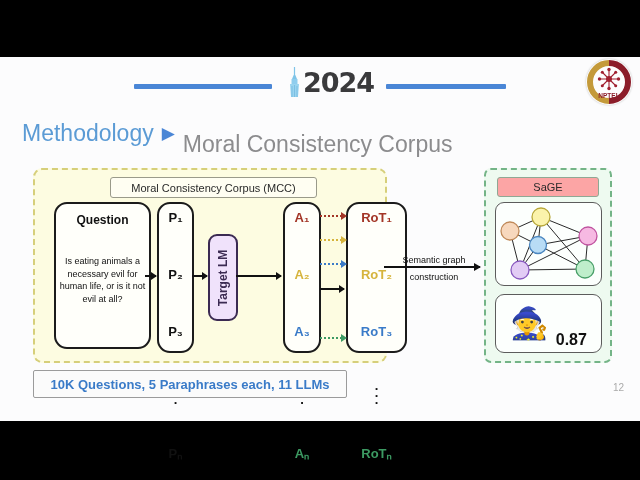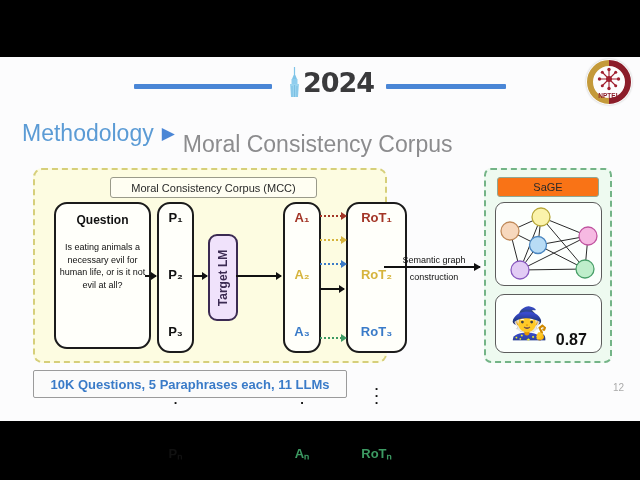--- a/index.html
+++ b/index.html
@@ -40,21 +40,21 @@
              background:#fdfce1;border:2px dashed #d6cf7a;border-radius:9px;}
   #mcc-title{position:absolute;left:75px;top:7px;width:205px;height:19px;background:#fffef2;
              border:1px solid #9a9a8a;border-radius:3px;display:flex;align-items:center;
              justify-content:center;font-size:11px;color:#2a2a2a;}
 
   .node-box{position:absolute;background:#fffffa;border:2px solid #1b1b1b;border-radius:13px;}
 
   #q-box{left:19px;top:32px;width:97px;height:147px;display:flex;flex-direction:column;
          align-items:center;padding-top:9px;box-sizing:border-box;}
   #q-head{font-size:12px;font-weight:bold;color:#111;}
-  #q-text{margin-top:14px;font-size:9px;line-height:12.5px;color:#111;text-align:center;width:88px;}
+  #q-text{margin-top:28px;font-size:9px;line-height:12.5px;color:#111;text-align:center;width:88px;}
 
   #p-box{left:122px;top:32px;width:33px;height:147px;}
   #a-box{left:248px;top:32px;width:34px;height:147px;}
   #rot-box{left:311px;top:32px;width:57px;height:147px;}
 
   .stack{position:absolute;left:0;top:0;width:100%;height:100%;display:flex;flex-direction:column;
          align-items:center;justify-content:space-between;padding:7px 0 8px;box-sizing:border-box;gap:44px;}
   .stack .it{font-size:13px;font-weight:bold;color:#111;line-height:1;font-family:"Liberation Sans",sans-serif;}
   .dots{font-size:13px;font-weight:bold;line-height:7px;color:#111;letter-spacing:0;text-align:center;}
   .dots span{display:block;}
@@ -87,21 +87,21 @@
   #sem{position:absolute;left:386px;top:198px;width:96px;text-align:center;}
   #sem-l1{font-size:9px;color:#111;line-height:11px;}
   #sem-l2{font-size:9px;color:#111;line-height:11px;}
   #sem-line{position:absolute;left:-2px;top:11px;width:96px;height:2px;background:#111;}
   #sem-line:after{content:"";position:absolute;right:-1px;top:-3px;border-left:7px solid #111;
                   border-top:4px solid transparent;border-bottom:4px solid transparent;}
 
   
   #sage-panel{position:absolute;left:484px;top:111px;width:124px;height:191px;
               background:#eefaf0;border:2px dashed #74b487;border-radius:7px;}
-  #sage-title{position:absolute;left:11px;top:7px;width:100px;height:18px;background:#f97316;
+  #sage-title{position:absolute;left:11px;top:7px;width:100px;height:18px;background:#fca5a5;
               border:1px solid #8fa894;border-radius:3px;display:flex;align-items:center;
               justify-content:center;font-size:11px;color:#2a2a2a;}
   #graph-box{position:absolute;left:9px;top:32px;width:105px;height:82px;background:#fcfffd;
              border:1.5px solid #5c5c5c;border-radius:9px;overflow:hidden;}
   #score-box{position:absolute;left:9px;top:124px;width:105px;height:57px;background:#fcfffd;
              border:1.5px solid #5c5c5c;border-radius:9px;display:flex;align-items:center;
              justify-content:center;gap:7px;}
   #wiz{font-size:31px;line-height:1;}
   #score{font-size:16px;font-weight:bold;color:#111;margin-top:32px;}
 

